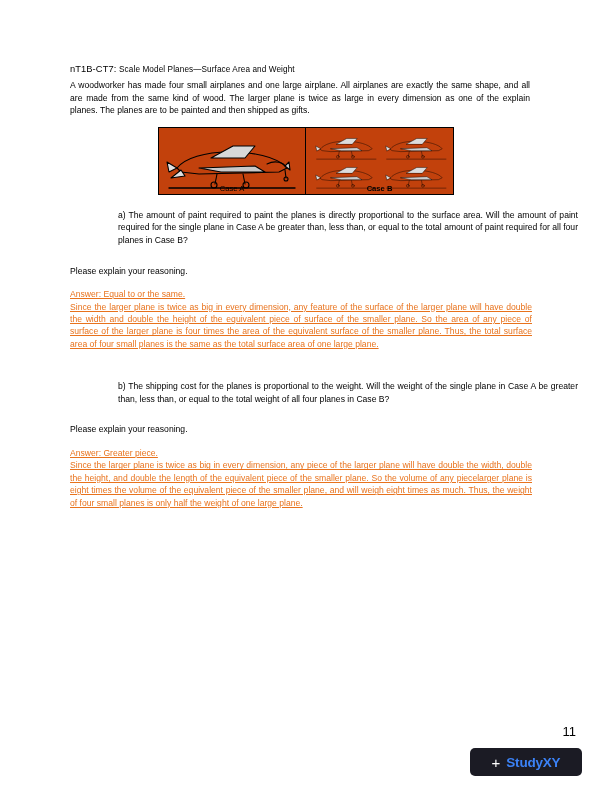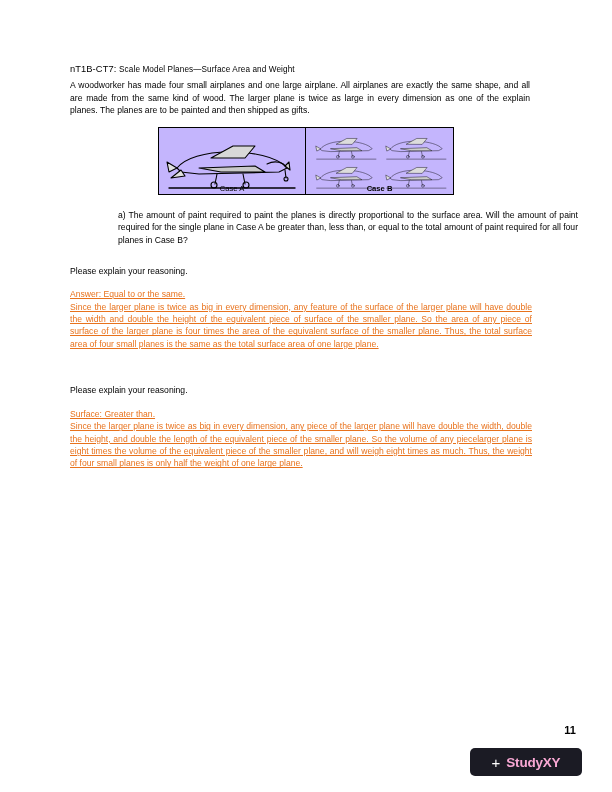--- a/index.html
+++ b/index.html
@@ -48,21 +48,21 @@
     justify-content: center;
   }
   .figure {
     display: flex;
     gap: 0px;
   }
   .case-box {
     border: 1px solid #000;
     box-sizing: border-box;
     position: relative;
-    background: #c4b5fd;
+    background: #c2410c;
   }
   .case-a {
     width: 148px;
     height: 68px;
   }
   .case-b {
     width: 148px;
     height: 68px;
     border-left: none;
     font-weight: bold;
@@ -102,23 +102,22 @@
   .answer .lead {
     display: block;
   }
   .spacer-b {
     height: 16px;
   }
   .page-number {
     position: absolute;
     right: 36px;
     top: 724px;
-    font-size: 11px;
+    font-size: 13px;
     text-align: right;
-    font-weight: bold;
   }
   .badge {
     position: absolute;
     right: 30px;
     top: 748px;
     width: 112px;
     height: 28px;
     background: #1b1b24;
     border-radius: 5px;
     display: flex;
@@ -126,21 +125,21 @@
     justify-content: center;
     gap: 6px;
   }
   .badge .plus {
     color: #ffffff;
     font-size: 15px;
     line-height: 15px;
     font-weight: 400;
   }
   .badge .brand {
-    color: #f9a8d4;
+    color: #3b82f6;
     font-size: 13.5px;
     font-weight: bold;
     letter-spacing: -0.2px;
   }
   svg { display: block; }
 </style>
 </head>
 <body>
 
 <div class="page">
@@ -239,23 +238,24 @@
       <div class="explain">Please explain your reasoning.</div>
       <div class="answer">
         <span class="lead">Answer: Equal to or the same.</span>
         <span>Since the larger plane is twice as big in every dimension, any feature of the surface of the larger plane will have double the width and double the height of the equivalent piece of surface of the smaller plane. So the area of any piece of surface of the larger plane is four times the area of the equivalent surface of the smaller plane. Thus, the total surface area of four small planes is the same as the total surface area of one large plane.</span>
       </div>
     </div>
 
     <div class="spacer-b"></div>
 
     <div class="q-block">
+      <div class="q-text">b) The shipping cost for the planes is proportional to the weight. Will the weight of the single plane in Case A be greater than, less than, or equal to the total weight of all four planes in Case B?</div>
       <div class="explain">Please explain your reasoning.</div>
       <div class="answer">
-        <span class="lead">Surface: Greater than.</span>
+        <span class="lead">Answer: Greater piece.</span>
         <span>Since the larger plane is twice as big in every dimension, any piece of the larger plane will have double the width, double the height, and double the length of the equivalent piece of the smaller plane. So the volume of any piecelarger plane is eight times the volume of the equivalent piece of the smaller plane, and will weigh eight times as much. Thus, the weight of four small planes is only half the weight of one large plane.</span>
       </div>
     </div>
 
   </div>
 
   <div class="page-number">11</div>
 
   <div class="badge">
     <span class="plus">+</span>

